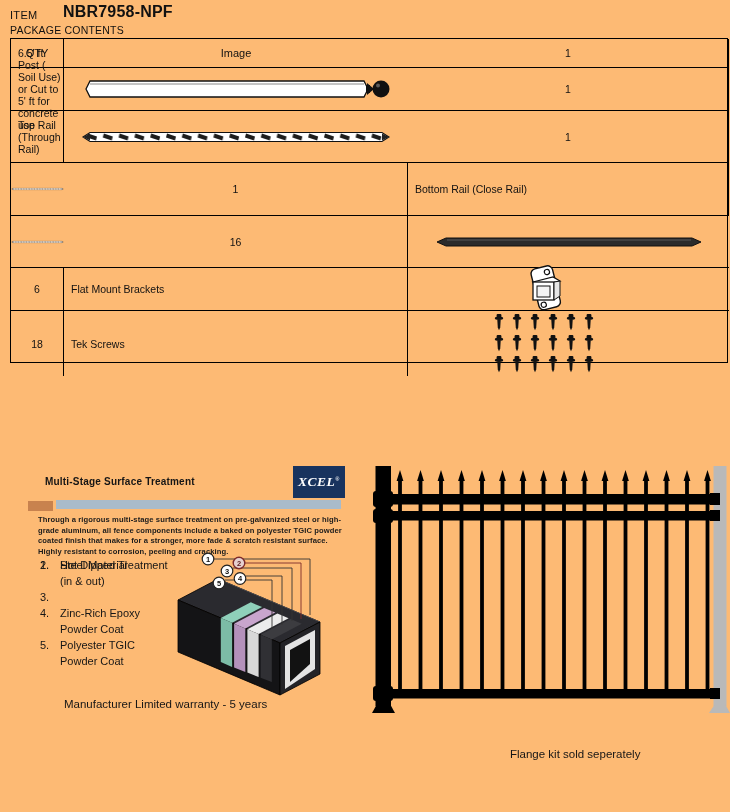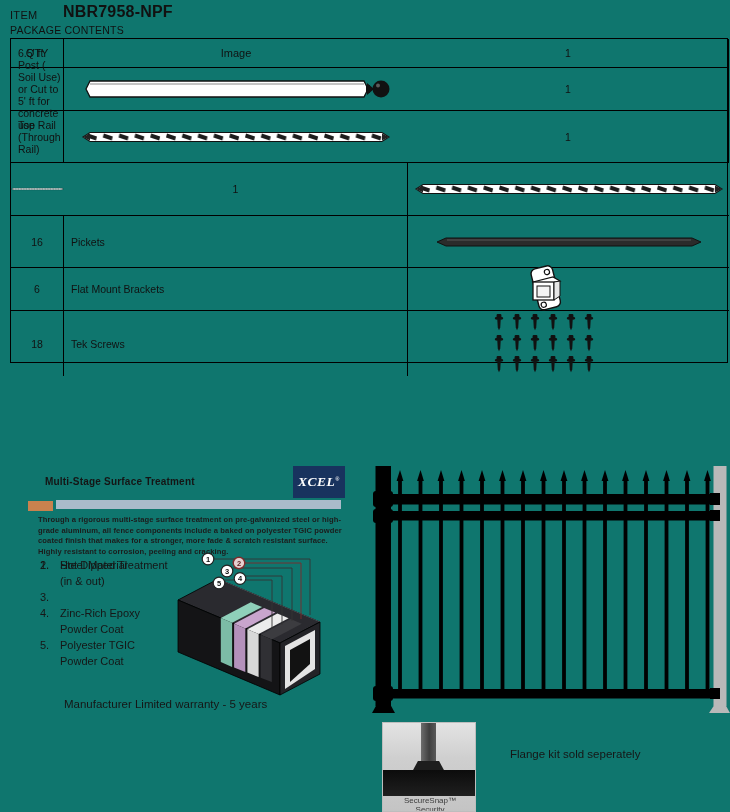--- a/index.html
+++ b/index.html
@@ -1,18 +1,18 @@
 <!DOCTYPE html>
 <html><head>
 <meta charset="utf-8">
 <style>
   * { margin:0; padding:0; box-sizing:border-box; }
   html,body { background:#fff; }
   body { font-family:"Liberation Sans", sans-serif; color:#111; }
-  .page { position:relative; width:730px; height:812px; background:#0f766e; overflow:hidden; }
+  .page { position:relative; width:730px; height:812px; background:#fdba74; overflow:hidden; }
 
   
   .item-label { position:absolute; left:10px; top:9px; font-size:11px; letter-spacing:.3px; }
   .item-number { position:absolute; left:63px; top:3px; font-size:16px; font-weight:bold; letter-spacing:.2px; }
   .pkg-label { position:absolute; left:10px; top:24px; font-size:10.5px; letter-spacing:.2px; }
 
   
   .pkg-table { position:absolute; left:10px; top:38px; width:718px; height:325px;
     display:grid; grid-template-columns:53px 344px 321px;
     grid-template-rows:29px 43px 52px 53px 52px 43px 65px 84px;
@@ -106,31 +106,31 @@
     <div class="cell last-col img-cell">
       <svg width="314" height="16" viewBox="0 0 314 16">
         <polygon points="4,8 11,3.5 303,3.5 310,8 303,12.5 11,12.5" fill="#ffffff" stroke="#111" stroke-width="1.1"></polygon>
         <polygon points="4,8 11,3.5 303,3.5 310,8 303,12.5 11,12.5" fill="url(#slots)"></polygon>
         <polygon points="4,8 11,4.5 11,11.5" fill="#222"></polygon>
         <polygon points="310,8 303,4.5 303,11.5" fill="#222"></polygon>
       </svg>
     </div>
 
     <div class="cell">1</div>
+    <div class="cell desc">Bottom Rail (Close Rail)</div>
     <div class="cell last-col img-cell">
       <svg width="314" height="16" viewBox="0 0 314 16">
         <polygon points="4,8 11,3.5 303,3.5 310,8 303,12.5 11,12.5" fill="#ffffff" stroke="#111" stroke-width="1.1"></polygon>
         <polygon points="4,8 11,3.5 303,3.5 310,8 303,12.5 11,12.5" fill="url(#slots)"></polygon>
         <polygon points="4,8 11,4.5 11,11.5" fill="#222"></polygon>
         <polygon points="310,8 303,4.5 303,11.5" fill="#222"></polygon>
       </svg>
     </div>
 
     <div class="cell">16</div>
-    <div class="cell desc">Pickets</div>
     <div class="cell last-col img-cell">
       <svg width="272" height="12" viewBox="0 0 272 12">
         <polygon points="4,6 13,2 259,2 268,6 259,10 13,10" fill="#2b2b2b" stroke="#111" stroke-width="1"></polygon>
         <line x1="14" y1="4" x2="258" y2="4" stroke="#6a6a6a" stroke-width="0.7"></line>
       </svg>
     </div>
 
     <div class="cell">6</div>
     <div class="cell desc">Flat Mount Brackets</div>
     <div class="cell last-col img-cell">
@@ -287,24 +287,16 @@
       <use href="#picket" x="315" y="0"></use>
       <use href="#picket" x="335.5" y="0"></use>
 
     <rect x="3.5" y="6" width="15.5" height="240" fill="#000"></rect>
     <rect x="1" y="31" width="20" height="16" fill="#000" rx="3"></rect>
     <rect x="1" y="49" width="20" height="14" fill="#000" rx="3"></rect>
     <rect x="1" y="226" width="20" height="15" fill="#000" rx="3"></rect>
     <polygon points="0,253 23,253 18,244 5,244" fill="#000"></polygon>
   </svg>
 
-  <div class="snap-photo">
-    <div class="snap-picket"></div>
-    <div class="snap-flange"></div>
-    <div class="snap-rail"></div>
-    <div class="snap-caption">
-      <span>SecureSnap™</span><br><span>Security</span>
-    </div>
-  </div>
 
   <div class="flange-note">Flange kit sold seperately</div>
 
 </div>
 
 </body></html>

